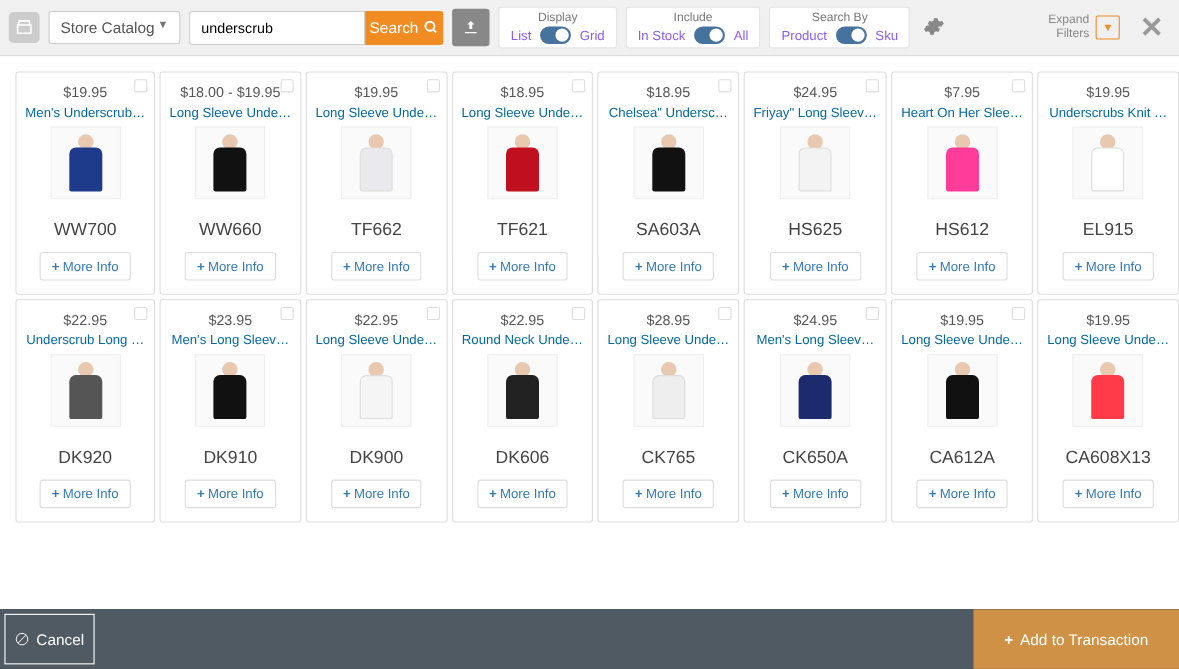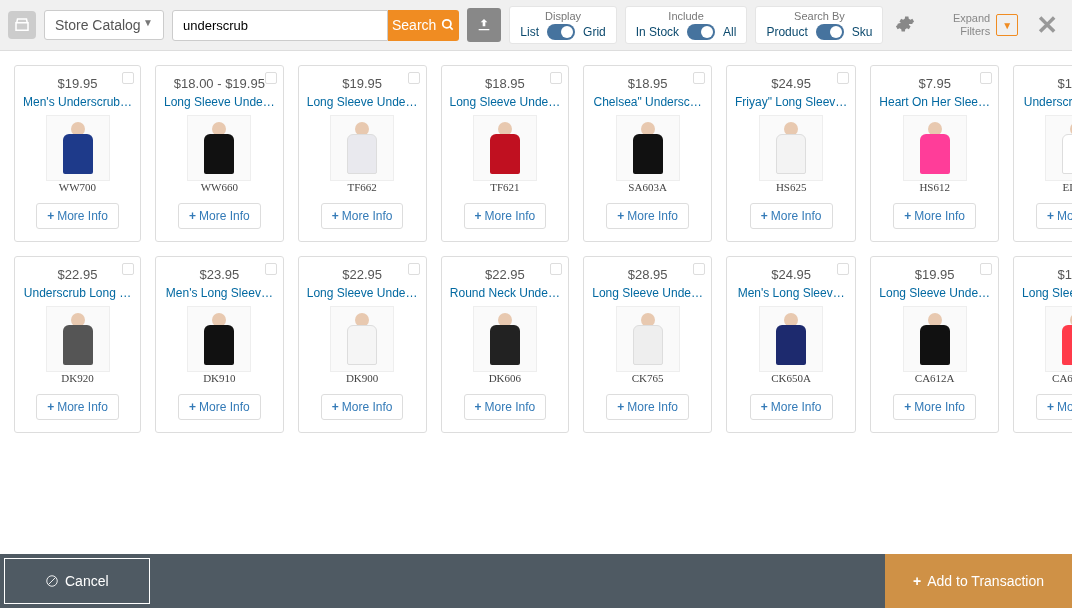--- a/index.html
+++ b/index.html
@@ -4,52 +4,52 @@
 <style>
   * { box-sizing: border-box; margin: 0; padding: 0; }
   body { font-family: Arial, Helvetica, sans-serif; font-size: 13px; background: #fff; color: #333; }
   .topbar { display: flex; align-items: center; gap: 8px; padding: 6px 8px; background: #f0f0f0; border-bottom: 1px solid #ddd; }
   .store-icon { width: 28px; height: 28px; background: #ccc; border-radius: 4px; display:flex;align-items:center;justify-content:center;}
   .store-icon svg { stroke:#fff; }
   .dropdown { display: flex; background: #fff; border: 1px solid #ccc; border-radius: 3px; padding: 6px 10px; min-width: 120px; justify-content:space-between; cursor:pointer; }
   .dropdown span:first-child { color:#555; font-size:14px; }
   .caret { font-size: 10px; color:#777; }
   .search-wrap { display:flex; }
-  .search-input { border:1px solid #ccc; border-radius:3px 0 0 3px; padding:7px 10px; width:216px; font-size:13px; }
+  .search-input { border:1px solid #ccc; border-radius:3px 0 0 3px; padding:7px 10px; width:160px; font-size:13px; }
   .search-btn { background:#f08c22; color:#fff; border:none; padding:7px 4px; border-radius:0 3px 3px 0; display:flex; align-items:center; gap:5px; cursor:pointer; font-size:14px;}
   .upload-btn { width:34px; height:34px; background:#888; border-radius:3px; display:flex; align-items:center; justify-content:center; cursor:pointer; }
   .toggle-group { display:flex; flex-direction:column; align-items:center; background:#fff; border:1px solid #e5e5e5; border-radius:3px; padding:3px 10px; }
   .tg-label { font-size:11px; color:#777; }
   .tg-row { display:flex; align-items:center; gap:8px; margin-top:2px; }
-  .tg-opt { font-size:12px; color:#0c4a6e; }
+  .tg-opt { font-size:12px; color:#8b5cf6; }
   .tg-switch { width:28px; height:16px; background:#46739e; border-radius:10px; position:relative; }
   .tg-switch::after { content:""; position:absolute; width:12px; height:12px; background:#fff; border-radius:50%; top:2px; right:2px; }
   .gear { cursor:pointer; color:#888; margin-left:4px; }
   .spacer { flex:1; }
   .expand-wrap { display:flex; align-items:center; gap:6px; cursor:pointer; }
   .expand-text { font-size:11px; color:#888; text-align:right; line-height:1.2;margin-left:12px; }
   .expand-caret { width:22px; height:22px; border:1px solid #f08c22; border-radius:2px; display:flex; align-items:center; justify-content:center; color:#f08c22; font-size:10px; }
   .close-x { font-size:26px; color:#999; font-weight:bold; cursor:pointer; margin:0 6px 0 10px; }
 
   .content { padding:14px; height: calc(608px - 46px - 54px); overflow-y:auto; }
-  .grid { display:grid; grid-template-columns: repeat(8, 1fr); gap:14px; }
+  .grid { display:grid; grid-template-columns: repeat(8, 1fr); gap:4px; }
   .card { border:1px solid #ddd; border-radius:3px; background:#fff; padding:10px 8px 12px; display:flex; flex-direction:column; align-items:center; position:relative; font-size:12px; }
   .card .chk { position:absolute; top:6px; right:6px; width:12px; height:12px; border:1px solid #ddd; border-radius:2px; }
   .price { color:#555; font-size:13px; margin-bottom:4px; }
   .pname { color:#0369a1; text-align:center; font-size:12px; white-space:nowrap; overflow:hidden; text-overflow:ellipsis; width:100%; margin-bottom:6px; cursor:pointer; }
   .thumb { width:64px; height:66px; border:1px solid #eee; background:#fafafa; display:flex; align-items:flex-end; justify-content:center; overflow:hidden; }
   .person { width:36px; height:58px; position:relative; }
   .head { width:14px; height:14px; border-radius:50%; background:#e8c9b0; position:absolute; top:0; left:50%; transform:translateX(-50%);}
   .torso { width:30px; height:40px; border-radius:6px 6px 2px 2px; position:absolute; top:12px; left:50%; transform:translateX(-50%);}
-  .sku { font-size:11px; color:#444;font-family:Liberation Serif, serif; }
+  .sku { margin-top:20px; font-size:16px; color:#444; }
   .more-btn { margin-top:10px; border:1px solid #ddd; color:#337ab7; padding:5px 10px; font-size:12px; border-radius:3px; background:#fff; cursor:pointer; display:flex; align-items:center; gap:3px;}
   .more-btn::before { content:"+"; font-weight:bold; }
 
   .footer { position:fixed; bottom:0; left:0; right:0; height:54px; background:#4f5a63; display:flex; justify-content:space-between; align-items:stretch; }
-  .cancel-btn { margin:4px; border:1px solid #fff; color:#fff; background:transparent; padding:0 40px; display:flex; align-items:center; gap:6px; cursor:pointer; font-size:14px;text-align:right; }
+  .cancel-btn { margin:4px; border:1px solid #fff; color:#fff; background:transparent; padding:0 8px; display:flex; align-items:center; gap:6px; cursor:pointer; font-size:14px;text-align:right; }
   .addtx-btn { background:#cf9146; color:#fff; border:none; padding:0 28px; display:flex; align-items:center; gap:6px; cursor:pointer; font-size:14px; }
 
   .cancel-icon-svg circle{stroke:#fff;fill:none;stroke-width:1.5;}
   .cancel-icon-svg line{stroke:#fff;stroke-width:1.5;}
 
   
   .content::-webkit-scrollbar { width:10px; }
   .content::-webkit-scrollbar-thumb { background:#bbb; border-radius:5px; }
 </style>
 </head>

